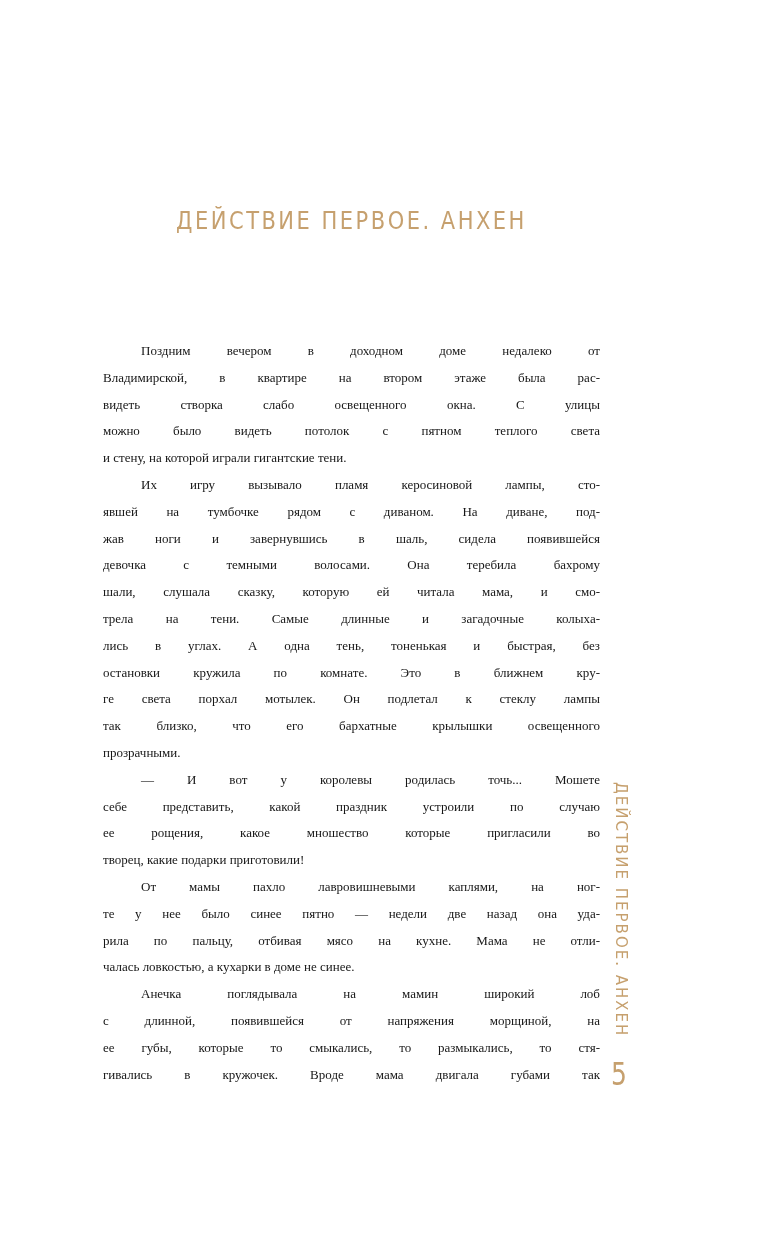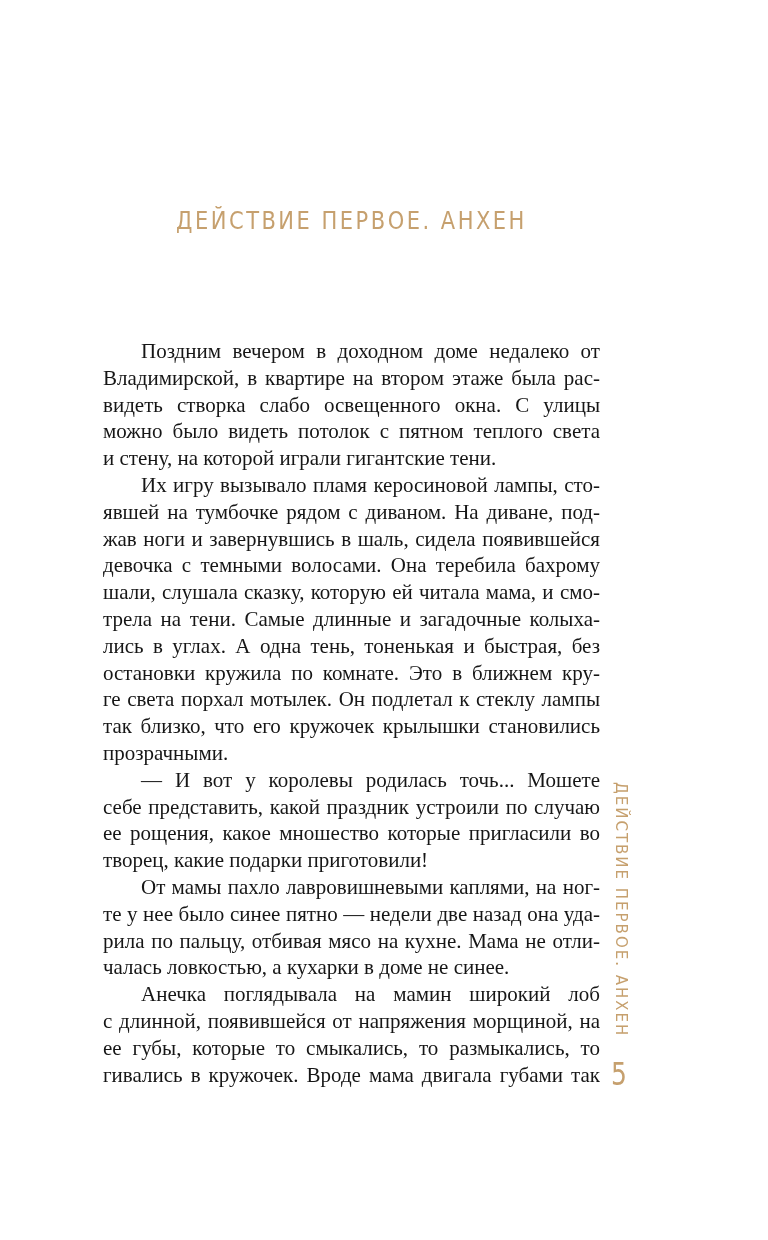--- a/index.html
+++ b/index.html
@@ -30,21 +30,21 @@
     transform: scaleY(1.22);
     transform-origin: center top;
     white-space: nowrap;
   }
 
   .body-text {
     position: absolute;
     left: 103px;
     top: 338px;
     width: 497px;
-    font-size: 21px;
+    font-size: 13px;
     line-height: 26.8px;
   }
 
   .paragraph { margin: 0; }
 
   .line {
     text-align: justify;
     text-align-last: justify;
     overflow: hidden;
     height: 26.8px;
@@ -94,21 +94,21 @@
       <div class="paragraph">
         <div class="line first">Их игру вызывало пламя керосиновой лампы, сто-</div>
         <div class="line">явшей на тумбочке рядом с диваном. На диване, под-</div>
         <div class="line">жав ноги и завернувшись в шаль, сидела появившейся</div>
         <div class="line">девочка с темными волосами. Она теребила бахрому</div>
         <div class="line">шали, слушала сказку, которую ей читала мама, и смо-</div>
         <div class="line">трела на тени. Самые длинные и загадочные колыха-</div>
         <div class="line">лись в углах. А одна тень, тоненькая и быстрая, без</div>
         <div class="line">остановки кружила по комнате. Это в ближнем кру-</div>
         <div class="line">ге света порхал мотылек. Он подлетал к стеклу лампы</div>
-        <div class="line">так близко, что его кружочек крылышки становились</div>
+        <div class="line">так близко, что его бархатные крылышки освещенного</div>
         <div class="line lastline">прозрачными.</div>
       </div>
       <div class="paragraph">
         <div class="line first">— И вот у королевы родилась точь... Мошете</div>
         <div class="line">себе представить, какой праздник устроили по случаю</div>
         <div class="line">ее рощения, какое мношество которые пригласили во</div>
         <div class="line lastline">творец, какие подарки приготовили!</div>
       </div>
       <div class="paragraph">
         <div class="line first">От мамы пахло лавровишневыми каплями, на ног-</div>

